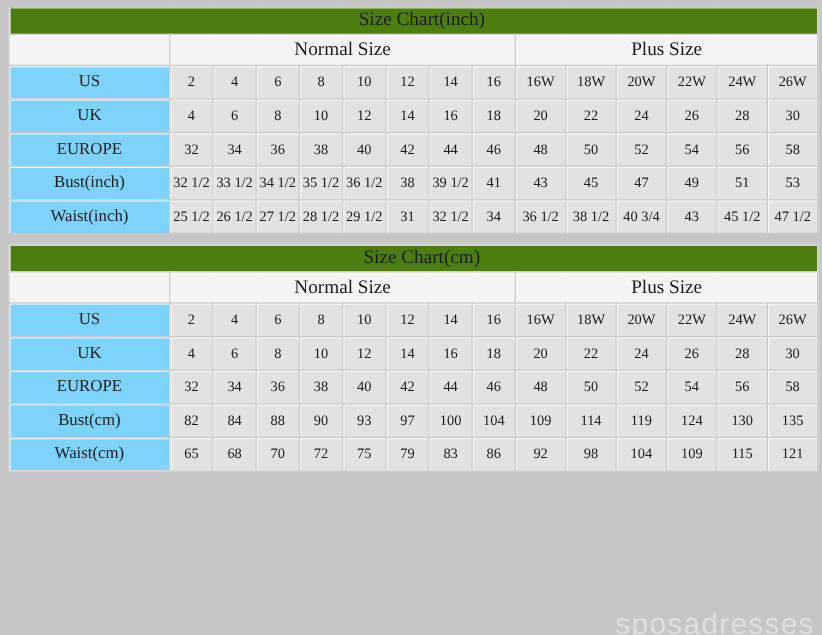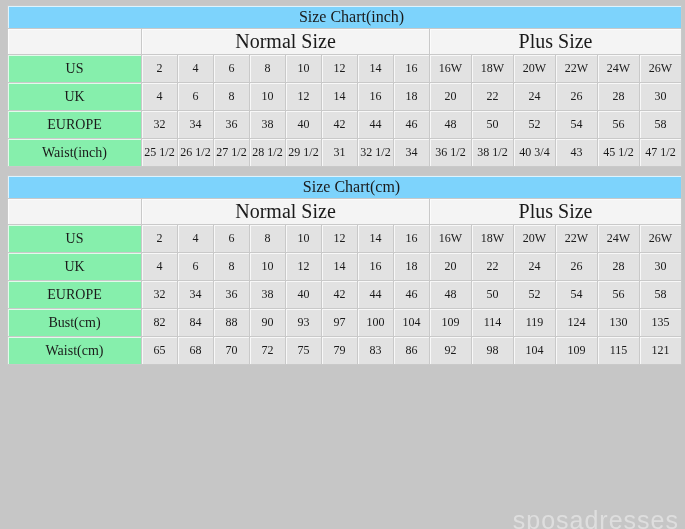--- a/index.html
+++ b/index.html
@@ -35,34 +35,34 @@
     box-shadow: inset 1px 1px 0 rgba(255,255,255,0.75);
     text-align: center;
     vertical-align: middle;
     font-weight: normal;
     padding: 0;
     overflow: hidden;
     white-space: nowrap;
   }
   tr.title-row td {
     height: 22px;
-    background: #7dd3fc;
+    background: #4d7c0f;
     font-size: 16px;
     padding-left: 14px;
   }
   tr.group-row td {
     height: 25px;
     background: #f4f4f4;
-    font-size: 20px;
+    font-size: 16px;
   }
   tr.group-row td.corner-cell {
     background: #f4f4f4;
   }
   tbody th.row-label {
-    background: #86efac;
+    background: #7dd3fc;
     font-size: 14px;
     height: 27px;
   }
   tbody td.value-cell {
     background: #e2e2e2;
     font-size: 12px;
     height: 27px;
   }
   tbody tr.tall-row th.row-label,
   tbody tr.tall-row td.value-cell {
@@ -159,20 +159,37 @@
           <td class="value-cell normal-cell">44</td>
           <td class="value-cell normal-cell">46</td>
           <td class="value-cell plus-cell">48</td>
           <td class="value-cell plus-cell">50</td>
           <td class="value-cell plus-cell">52</td>
           <td class="value-cell plus-cell">54</td>
           <td class="value-cell plus-cell">56</td>
           <td class="value-cell plus-cell">58</td>
         </tr>
         <tr>
+          <th class="row-label">Bust(inch)</th>
+          <td class="value-cell normal-cell">32 1/2</td>
+          <td class="value-cell normal-cell">33 1/2</td>
+          <td class="value-cell normal-cell">34 1/2</td>
+          <td class="value-cell normal-cell">35 1/2</td>
+          <td class="value-cell normal-cell">36 1/2</td>
+          <td class="value-cell normal-cell">38</td>
+          <td class="value-cell normal-cell">39 1/2</td>
+          <td class="value-cell normal-cell">41</td>
+          <td class="value-cell plus-cell">43</td>
+          <td class="value-cell plus-cell">45</td>
+          <td class="value-cell plus-cell">47</td>
+          <td class="value-cell plus-cell">49</td>
+          <td class="value-cell plus-cell">51</td>
+          <td class="value-cell plus-cell">53</td>
+        </tr>
+        <tr>
           <th class="row-label">Waist(inch)</th>
           <td class="value-cell normal-cell">25 1/2</td>
           <td class="value-cell normal-cell">26 1/2</td>
           <td class="value-cell normal-cell">27 1/2</td>
           <td class="value-cell normal-cell">28 1/2</td>
           <td class="value-cell normal-cell">29 1/2</td>
           <td class="value-cell normal-cell">31</td>
           <td class="value-cell normal-cell">32 1/2</td>
           <td class="value-cell normal-cell">34</td>
           <td class="value-cell plus-cell">36 1/2</td>

